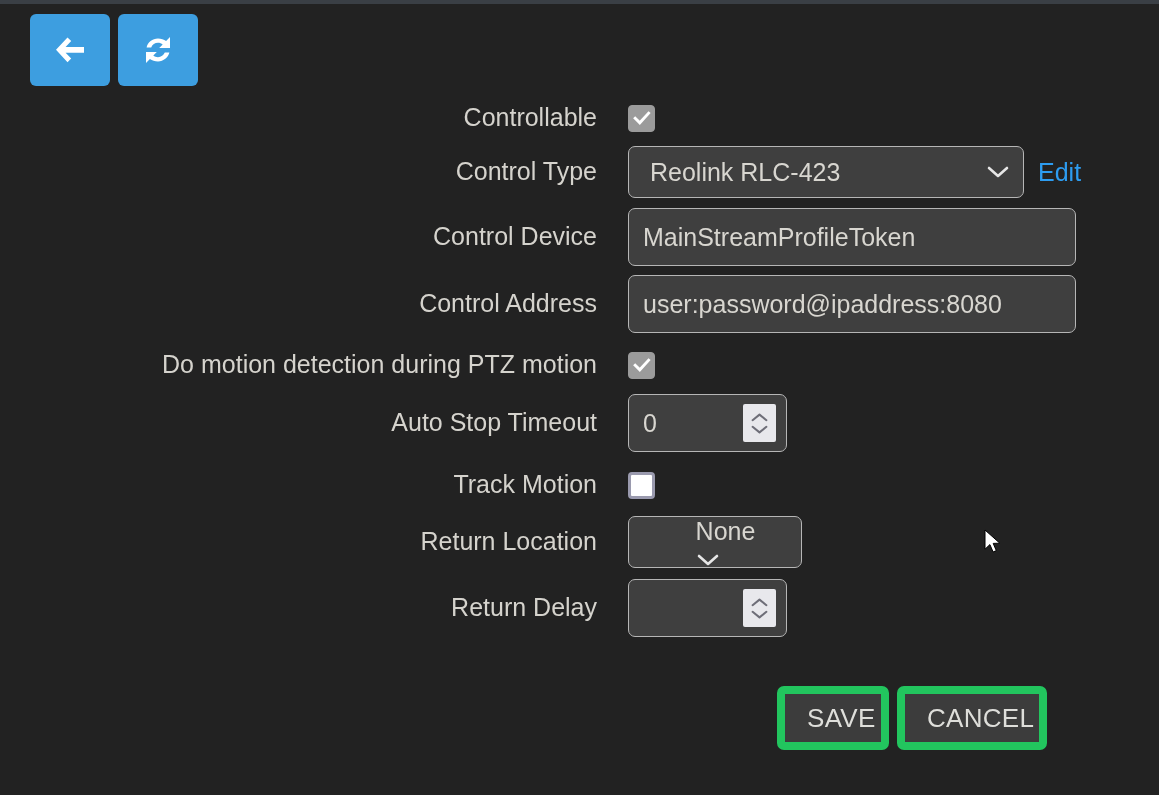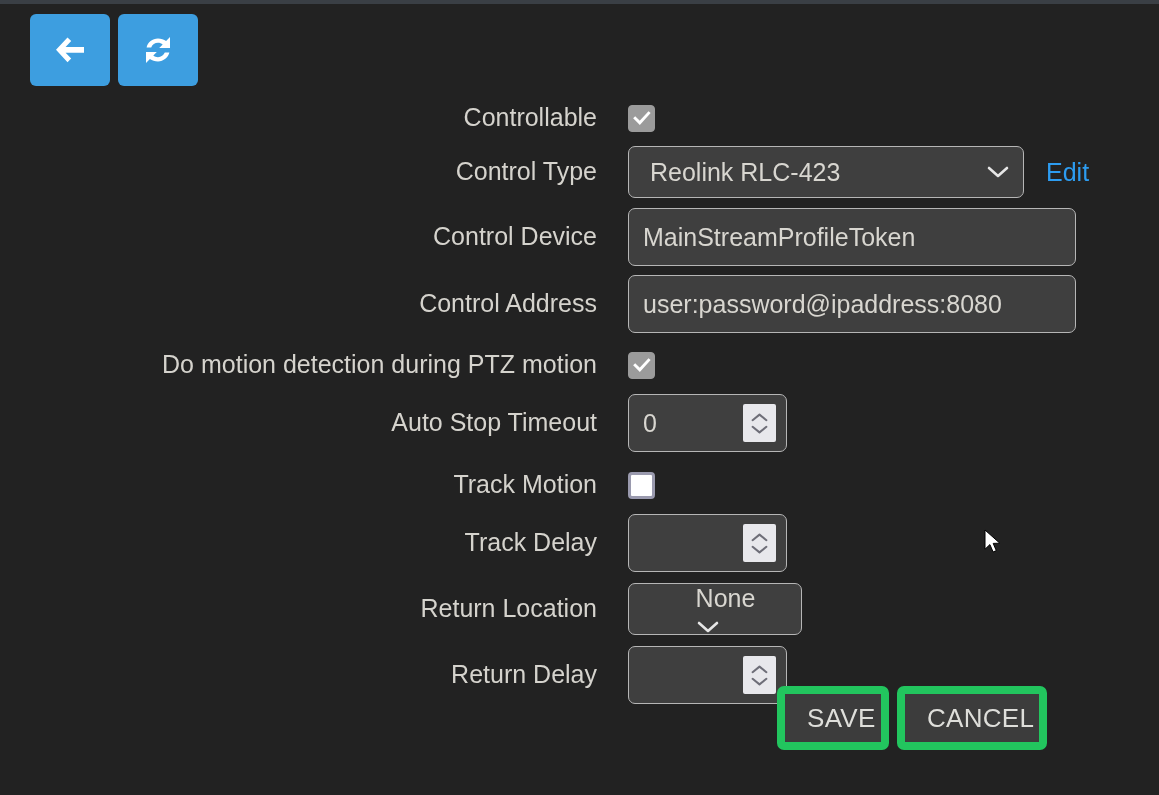--- a/index.html
+++ b/index.html
@@ -71,21 +71,20 @@
     font-size: 25px;
     color: #d5d3cd;
     line-height: 1.1;
     white-space: nowrap;
   }
   .field-cell {
     flex: 1;
     padding-left: 31px;
     display: flex;
     align-items: center;
-    gap: 8px;
   }
 
   
   .row-controllable   { height: 44px; }
   .row-control-type   { height: 60px; margin-top: 2px; }
   .row-control-device { height: 66px; margin-top: 2px; }
   .row-control-addr   { height: 66px; margin-top: 1px; }
   .row-ptz-motion     { height: 48px; margin-top: 4px; }
   .row-auto-stop      { height: 66px; margin-top: 1px; }
   .row-track-motion   { height: 48px; margin-top: 5px; }
@@ -342,68 +341,52 @@
       </div>
     </div>
 
     <div class="row row-track-motion">
       <div class="label-cell">Track Motion</div>
       <div class="field-cell">
         <span class="checkbox unchecked"></span>
       </div>
     </div>
 
-    <div class="row row-track-delay">
-      <div class="label-cell">Track Delay</div>
+
+    <div class="row row-return-loc">
+      <div class="label-cell">Return Location</div>
+      <div class="field-cell">
+        <div class="select-wrap retloc">
+          <span class="select-text">None</span>
+          <span class="select-chevron">
+            <svg width="22" height="14" viewBox="0 0 22 14" aria-hidden="true">
+              <path d="M2 3 L11 11 L20 3" stroke="#e6e6e6" stroke-width="2.6" fill="none" stroke-linecap="round" stroke-linejoin="round"></path>
+            </svg>
+          </span>
+        </div>
+      </div>
+    </div>
+
+    <div class="row row-return-delay">
+      <div class="label-cell">Return Delay</div>
       <div class="field-cell">
         <div class="num-wrap">
           <input class="num-value" type="text" value="" style="">
           <span class="spinner">
             <svg class="sp-arrow sp-up" width="17" height="9" viewBox="0 0 17 9" aria-hidden="true">
               <path d="M1.6 7.2 L8.5 1.6 L15.4 7.2" stroke="#6e6e78" stroke-width="2" fill="none" stroke-linecap="round" stroke-linejoin="round"></path>
             </svg>
             <svg class="sp-arrow" width="17" height="9" viewBox="0 0 17 9" aria-hidden="true">
               <path d="M1.6 1.8 L8.5 7.4 L15.4 1.8" stroke="#6e6e78" stroke-width="2" fill="none" stroke-linecap="round" stroke-linejoin="round"></path>
             </svg>
           </span>
         </div>
       </div>
     </div>
 
-    <div class="row row-return-loc">
-      <div class="label-cell">Return Location</div>
-      <div class="field-cell">
-        <div class="select-wrap retloc">
-          <span class="select-text">None</span>
-          <span class="select-chevron">
-            <svg width="22" height="14" viewBox="0 0 22 14" aria-hidden="true">
-              <path d="M2 3 L11 11 L20 3" stroke="#e6e6e6" stroke-width="2.6" fill="none" stroke-linecap="round" stroke-linejoin="round"></path>
-            </svg>
-          </span>
-        </div>
-      </div>
-    </div>
-
-    <div class="row row-return-delay">
-      <div class="label-cell">Return Delay</div>
-      <div class="field-cell">
-        <div class="num-wrap">
-          <input class="num-value" type="text" value="" style="">
-          <span class="spinner">
-            <svg class="sp-arrow sp-up" width="17" height="9" viewBox="0 0 17 9" aria-hidden="true">
-              <path d="M1.6 7.2 L8.5 1.6 L15.4 7.2" stroke="#6e6e78" stroke-width="2" fill="none" stroke-linecap="round" stroke-linejoin="round"></path>
-            </svg>
-            <svg class="sp-arrow" width="17" height="9" viewBox="0 0 17 9" aria-hidden="true">
-              <path d="M1.6 1.8 L8.5 7.4 L15.4 1.8" stroke="#6e6e78" stroke-width="2" fill="none" stroke-linecap="round" stroke-linejoin="round"></path>
-            </svg>
-          </span>
-        </div>
-      </div>
-    </div>
-
   </div>
 
   <div class="actions">
     <button class="action-btn save">SAVE</button>
     <button class="action-btn cancel">CANCEL</button>
   </div>
 
   <span class="cursor">
     <svg width="20" height="26" viewBox="0 0 20 26" aria-hidden="true">
       <path d="M1 1 L1 20.2 L5.9 15.6 L9.1 23 L12.3 21.6 L9.2 14.4 L15.8 14.2 Z" fill="#ffffff" stroke="#000000" stroke-width="1"></path>

